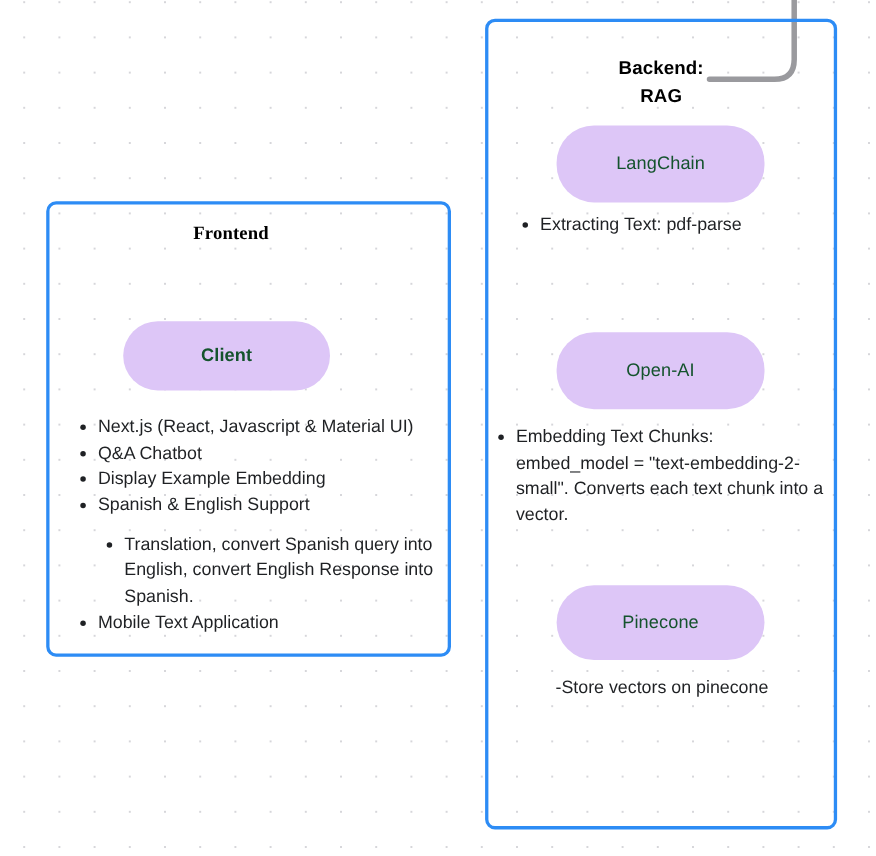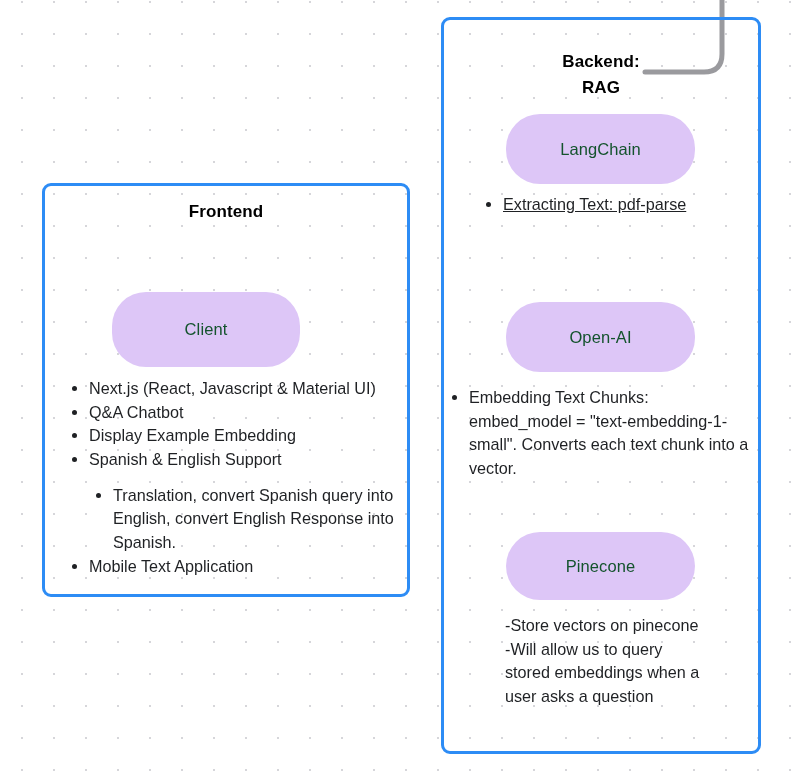--- a/index.html
+++ b/index.html
@@ -114,23 +114,23 @@
 <body>
 
 <div id="canvas"></div>
 
 <svg id="connector-svg" viewBox="0 0 110 100" preserveAspectRatio="none" aria-hidden="true">
   <path d="M 92 -10 L 92 58 Q 92 76 74 76 L 15 76" fill="none" stroke="#9a9a9e" stroke-width="5" stroke-linecap="round" stroke-linejoin="round"></path>
 </svg>
 
 <div class="group-frame" style="left:42px; top:183px; width:368px; height:414px;"></div>
 
-<div class="group-title" style="left:42px; top:199px; width:368px; font-size:17px;">Frontend</div>
+<div class="group-title" style="left:26px; top:199px; width:368px; font-size:17px;font-family:Liberation Serif, serif;">Frontend</div>
 
-<div class="node" style="left:112px; top:292px; width:188px; height:75px;">
+<div class="node" style="left:112px; top:292px; width:188px; height:63px;font-weight:bold;">
   <span>Client</span>
 </div>
 
 <div class="text-block" style="left:70px; top:377px; width:330px;">
   <ul>
     <li>Next.js (React, Javascript &amp; Material UI)</li>
     <li>Q&amp;A Chatbot</li>
     <li>Display Example Embedding</li>
     <li>Spanish &amp; English Support</li>
     <ul>
@@ -144,34 +144,33 @@
 
 <div class="group-title" style="left:441px; top:49px; width:320px; font-size:17px;">Backend:
 RAG</div>
 
 <div class="node" style="left:506px; top:114px; width:189px; height:70px;">
   <span>LangChain</span>
 </div>
 
 <div class="text-block" style="left:463px; top:193px; width:292px;">
   <ul>
-    <li style="margin-left:21px;text-decoration:underline;">Extracting Text: pdf-parse</li>
+    <li style="margin-left:9px;">Extracting Text: pdf-parse</li>
   </ul>
 </div>
 
 <div class="node" style="left:506px; top:302px; width:189px; height:70px;">
   <span>Open-AI</span>
 </div>
 
 <div class="text-block" style="left:450px; top:386px; width:300px;">
   <ul>
-    <li>Embedding Text Chunks: embed_model = "text-embedding-1-small". Converts each text chunk into a vector.</li>
+    <li>Embedding Text Chunks: embed_model = "text-embedding-2-small". Converts each text chunk into a vector.</li>
   </ul>
 </div>
 
 <div class="node" style="left:506px; top:532px; width:189px; height:68px;">
   <span>Pinecone</span>
 </div>
 
 <div class="text-block" style="left:505px; top:614px; width:205px;">
   <span class="plain-line">-Store vectors on pinecone</span>
-  <span class="plain-line">-Will allow us to query stored embeddings when a user asks a question</span>
 </div>
 
 </body></html>

